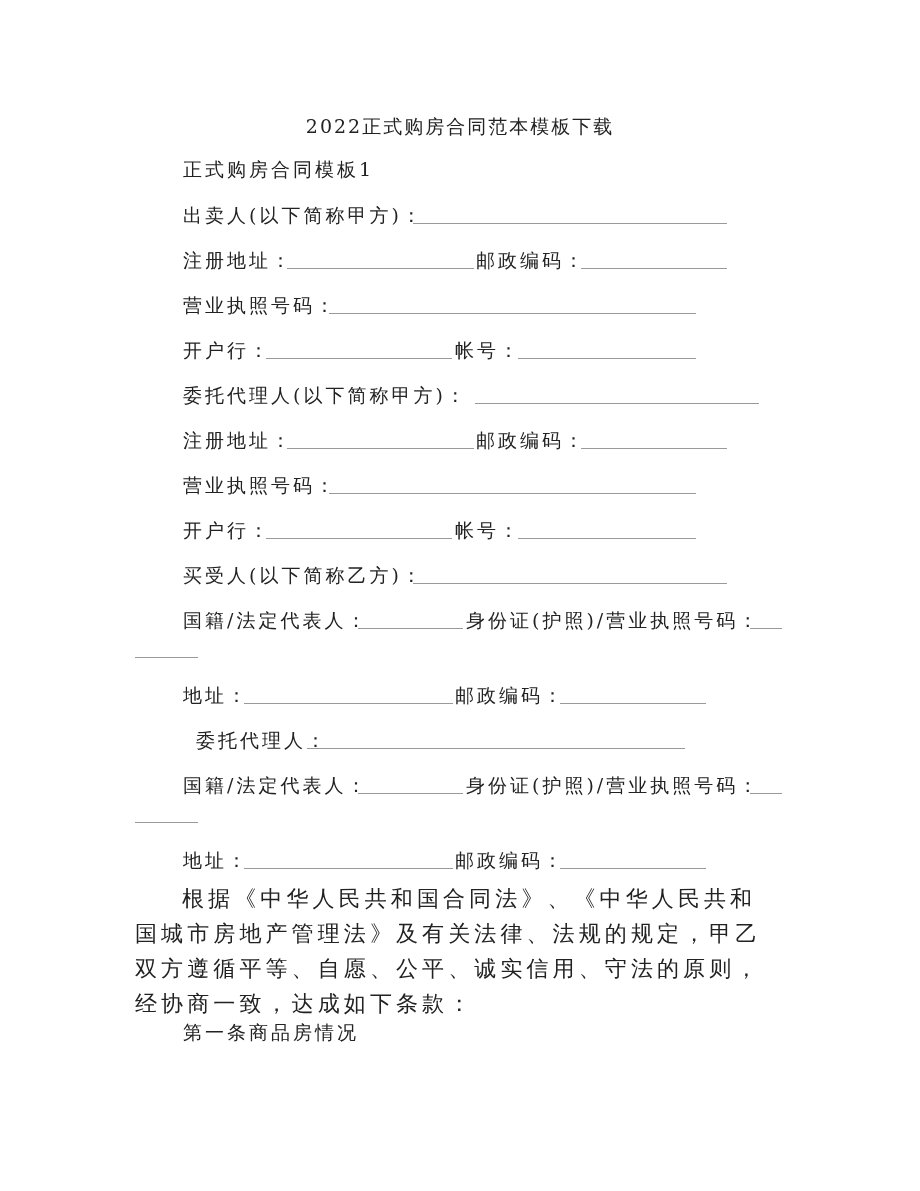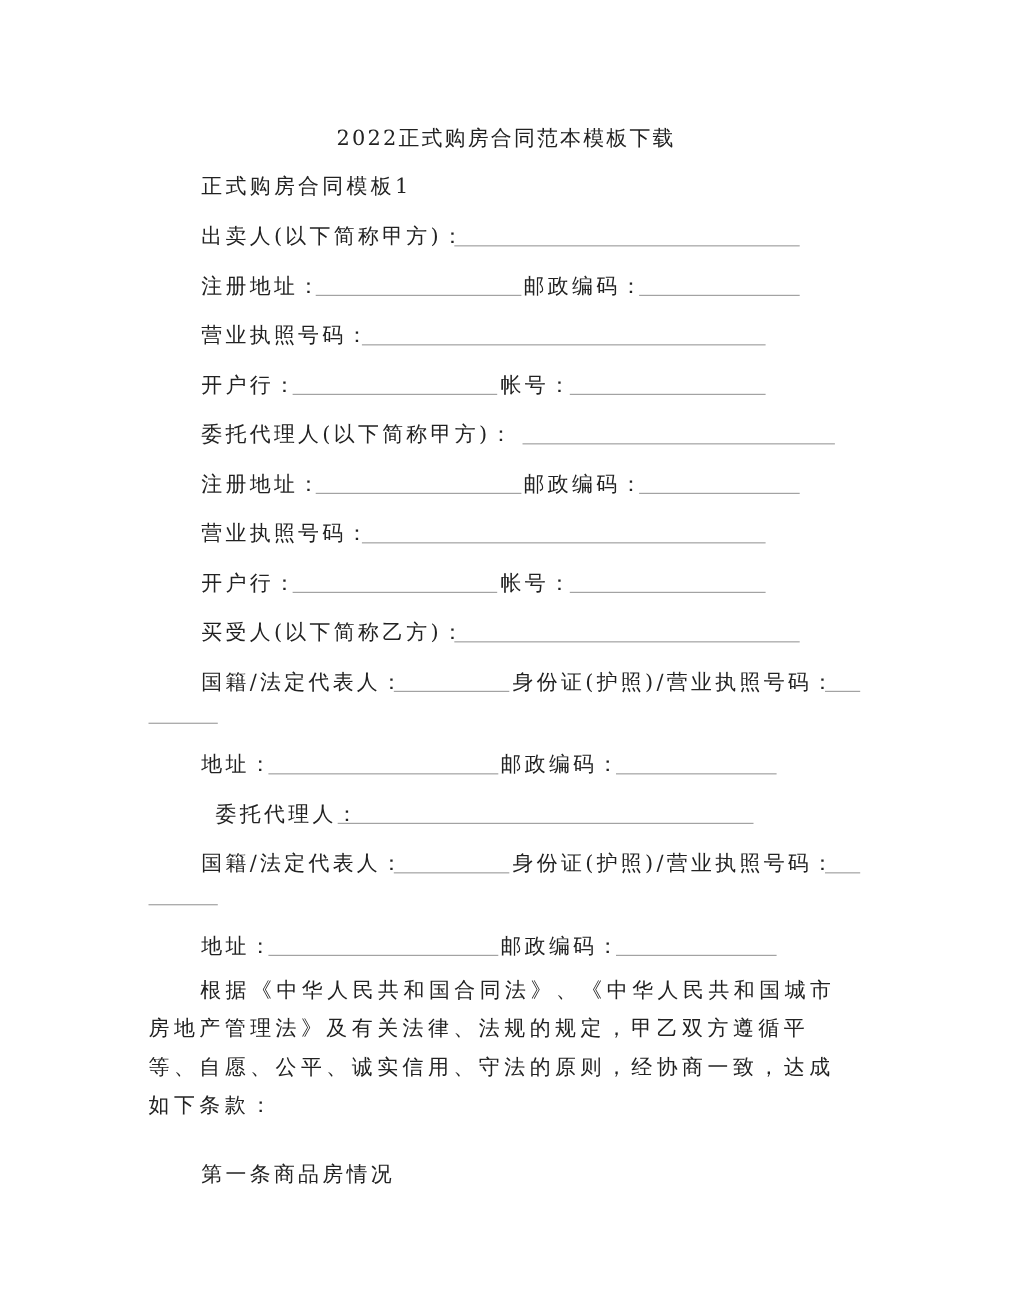--- a/index.html
+++ b/index.html
@@ -39,26 +39,27 @@
     }
     .blank-abs {
       position: absolute;
       border-bottom: 1px solid #9a9a9a;
       height: 1px;
     }
     .para {
       position: absolute;
       left: 135px;
       width: 640px;
-      font-size: 19px;
+      font-size: 22px;
       line-height: 35px;
       letter-spacing: 4.1px;
       text-indent: 47px;
       white-space: normal;
       word-break: break-all;
+      font-family: Liberation Mono, monospace;
     }
   </style>
 </head>
 <body>
 
 <div class="page">
 
   <div class="title">2022正式购房合同范本模板下载</div>
 
   <div class="line" style="top:157px; left:183px;">正式购房合同模板1</div>
@@ -122,15 +123,15 @@
   <div class="blank-abs" style="top:792px; left:750px; width:32px;"></div>
   <div class="blank-abs" style="top:821px; left:135px; width:63px;"></div>
 
   <div class="line" style="top:848px; left:183px;">地址：</div>
   <div class="blank-abs" style="top:867px; left:244px; width:209px;"></div>
   <div class="line" style="top:848px; left:455px;">邮政编码：</div>
   <div class="blank-abs" style="top:867px; left:560px; width:146px;"></div>
 
   <div class="para" style="top:883px;">根据《中华人民共和国合同法》、《中华人民共和国城市房地产管理法》及有关法律、法规的规定，甲乙双方遵循平等、自愿、公平、诚实信用、守法的原则，经协商一致，达成如下条款：</div>
 
-  <div class="line" style="top:1056px; left:183px;text-align:center;">第一条商品房情况</div>
+  <div class="line" style="top:1020px; left:183px;text-align:center;">第一条商品房情况</div>
 
 </div>
 
 </body></html>

